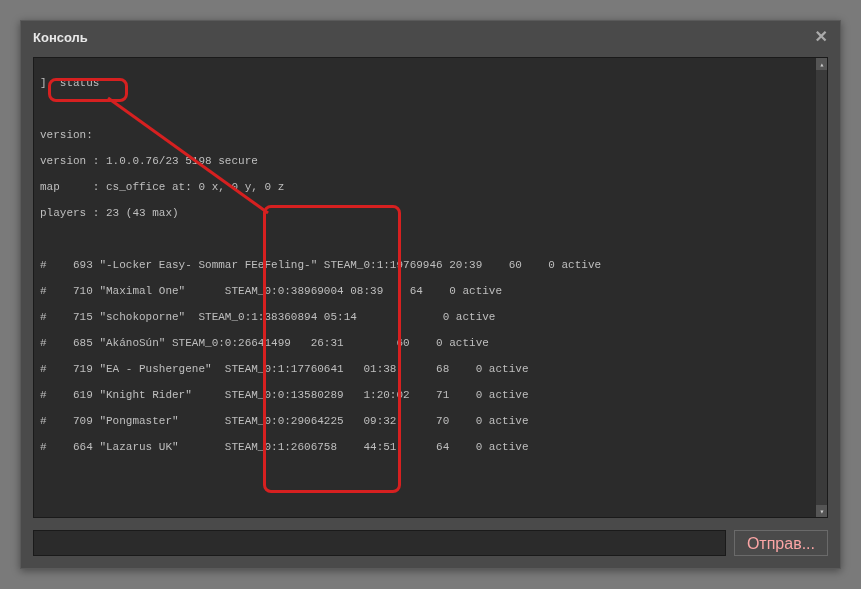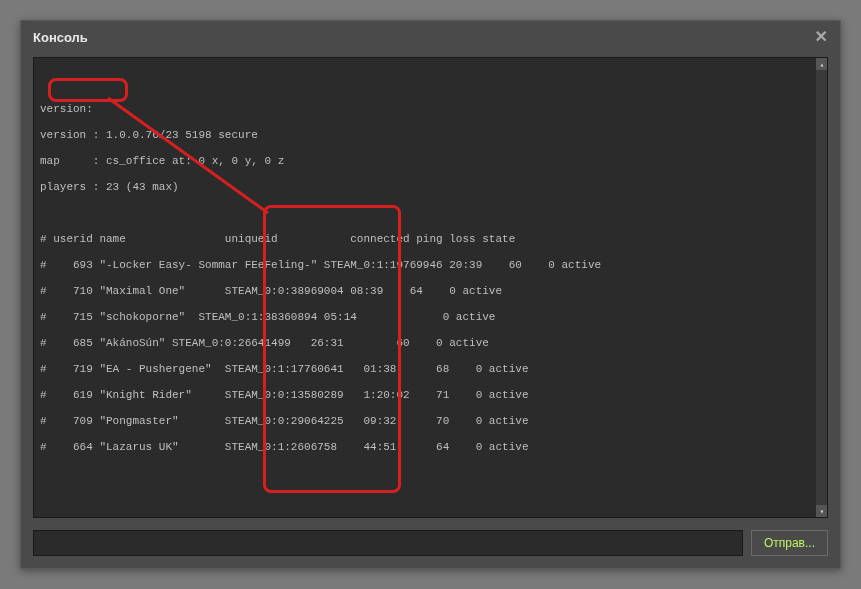--- a/index.html
+++ b/index.html
@@ -84,23 +84,23 @@
   border: 1px solid #1a1a1a;
   color: #bfbfbf;
   font-family: "Courier New", monospace;
   font-size: 11px;
   padding: 4px 6px;
   height: 26px;
 }
 .send-btn {
   background: #4a4a4a;
   border: 1px solid #6a6a6a;
-  color: #bef264;
+  color: #fca5a5;
   font-family: Arial, sans-serif;
-  font-size: 12px;
+  font-size: 16px;
   padding: 4px 12px;
   cursor: pointer;
   height: 26px;
 }
 .annot {
   position: absolute;
   border: 3px solid #d62020;
   border-radius: 8px;
   pointer-events: none;
 }
@@ -126,27 +126,27 @@
 </head>
 <body>
 
 <div class="window">
   <div class="titlebar">
     <span>Консоль</span>
     <span class="close-btn">✕</span>
   </div>
 
   <div class="console-area">
+<div class="line">]  status</div>
 <div class="line"> </div>
 <div class="line">version:</div>
 <div class="line">version : 1.0.0.76/23 5198 secure</div>
 <div class="line">map     : cs_office at: 0 x, 0 y, 0 z</div>
 <div class="line">players : 23 (43 max)</div>
 <div class="line"> </div>
-<div class="line"># userid name               uniqueid           connected ping loss state</div>
 <div class="line">#    693 "-Locker Easy- Sommar FEeFeling-" STEAM_0:1:19769946 20:39    60    0 active</div>
 <div class="line">#    710 "Maximal One"      STEAM_0:0:38969004 08:39    64    0 active</div>
 <div class="line">#    715 "schokoporne"  STEAM_0:1:38360894 05:14             0 active</div>
 <div class="line">#    685 "AkánoSún" STEAM_0:0:26641499   26:31        60    0 active</div>
 <div class="line">#    719 "EA - Pushergene"  STEAM_0:1:17760641   01:38      68    0 active</div>
 <div class="line">#    619 "Knight Rider"     STEAM_0:0:13580289   1:20:02    71    0 active</div>
 <div class="line">#    709 "Pongmaster"       STEAM_0:0:29064225   09:32      70    0 active</div>
 <div class="line">#    664 "Lazarus UK"       STEAM_0:1:2606758    44:51      64    0 active</div>
 
 

